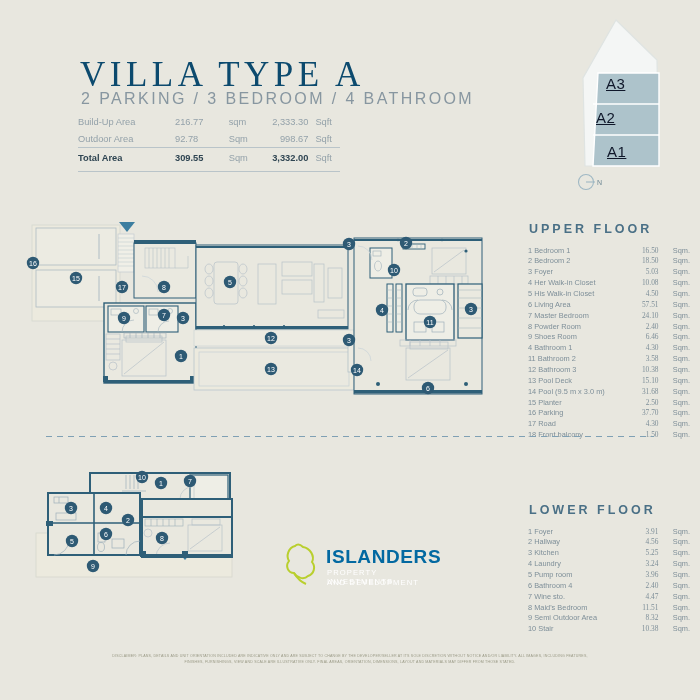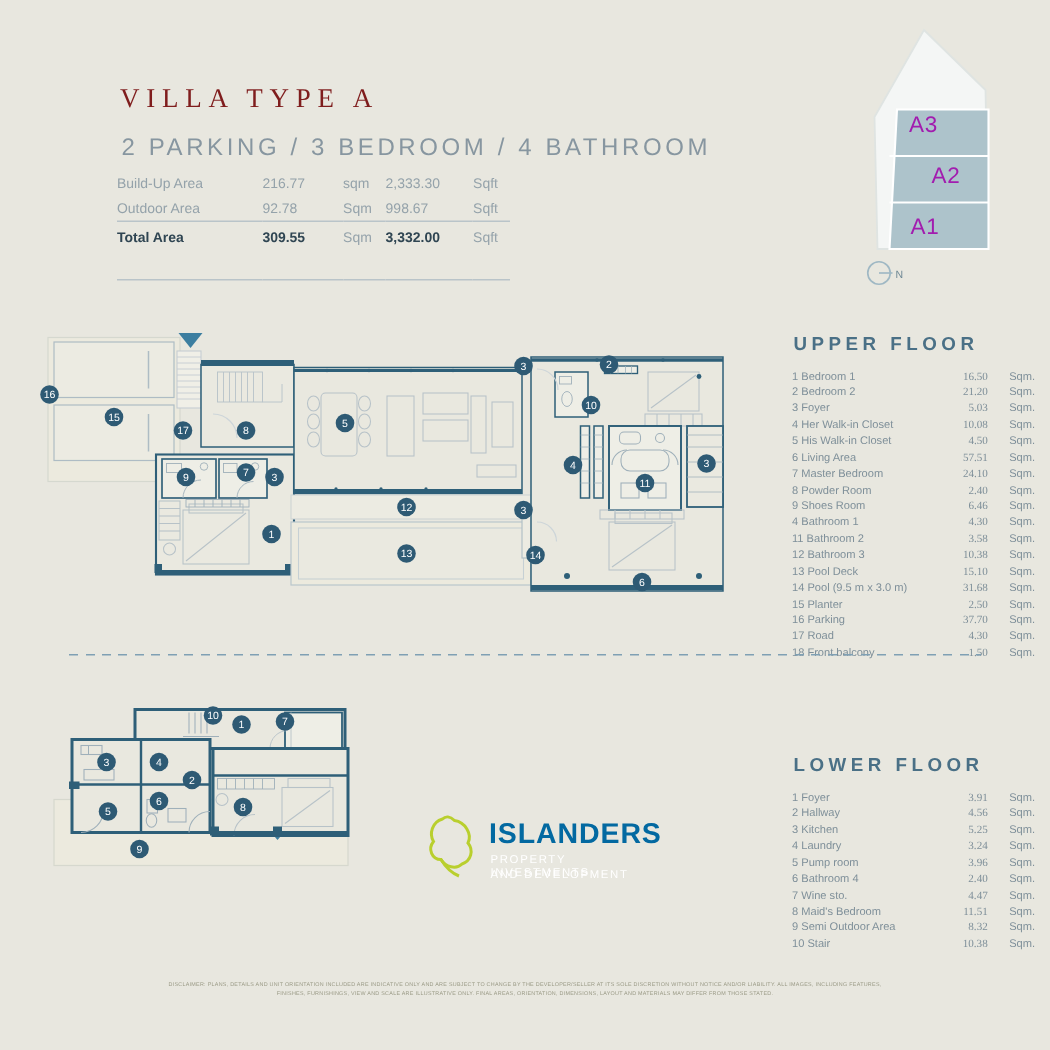--- a/index.html
+++ b/index.html
@@ -10,22 +10,22 @@
     overflow:hidden;
     position:relative;
     color:#5c6b75;
   }
   .page{position:absolute;inset:0;}
 
   
   .title{
     position:absolute;left:80px;top:55px;
     font-family:"Liberation Serif", serif;
-    font-size:18px;letter-spacing:4.5px;
-    color:#7f1d1d;font-weight:400;
+    font-size:35px;letter-spacing:4.5px;
+    color:#0c4a6e;font-weight:400;
     white-space:nowrap;
   }
   .subtitle{
     position:absolute;left:81px;top:90px;
     font-size:16px;letter-spacing:2.4px;
     color:#8796a0;white-space:nowrap;
   }
 
   
   .area-table{
@@ -35,40 +35,41 @@
     font-size:9.3px;
   }
   .area-table td{
     padding:3.6px 0;
     color:#94a2aa;
     white-space:nowrap;
   }
   .area-table td.lbl{width:104px;text-align:left;}
   .area-table td.v1{width:50px;text-align:left;padding-right:7px;}
   .area-table td.u1{width:30px;text-align:left;}
-  .area-table td.v2{width:54px;text-align:left;padding-right:7px;}
+  .area-table td.v2{width:54px;text-align:right;padding-right:7px;}
   .area-table td.u2{width:26px;text-align:left;}
   .area-table tr.total td{
     color:#2f4552;font-weight:bold;
     border-top:1px solid #b9c4c9;
     border-bottom:1px solid #b9c4c9;
-    padding-top:5px;padding-bottom:23px;
+    padding-top:5px;padding-bottom:8px;
   }
   .area-table tr.total td.u1,.area-table tr.total td.u2{font-weight:normal;color:#94a2aa;}
 
   
   .keyplan{position:absolute;left:560px;top:18px;width:110px;height:160px;}
   .keyplan svg{display:block;}
   .kp-label{
     position:absolute;
-    font-size:15px;color:#a21caf;letter-spacing:0.5px;
+    font-size:15px;color:#0f172a;letter-spacing:0.5px;
     font-family:"Liberation Sans",sans-serif;
+    text-decoration:underline;
   }
   #kpA3{left:46px;top:57px;}
-  #kpA2{left:61px;top:91px;}
+  #kpA2{left:36px;top:91px;}
   #kpA1{left:47px;top:125px;}
   .compass{position:absolute;left:576px;top:172px;width:34px;height:20px;}
 
   
   .legend{position:absolute;width:170px;}
   .legend-title{
     font-size:12.5px;font-weight:bold;letter-spacing:3px;
     color:#4a7086;margin-bottom:9px;padding-left:9px;
   }
   .legend table{border-collapse:collapse;width:100%;font-size:7.4px;}
@@ -172,21 +173,21 @@
     <div class="legend-title">UPPER FLOOR</div>
     <table>
         <tbody id="legend-upper-rows">
           <tr>
             <td class="num-name">1 Bedroom 1</td>
             <td class="val">16.50</td>
             <td class="unit">Sqm.</td>
           </tr>
           <tr>
             <td class="num-name">2 Bedroom 2</td>
-            <td class="val">21.20</td>
+            <td class="val">18.50</td>
             <td class="unit">Sqm.</td>
           </tr>
           <tr>
             <td class="num-name">3 Foyer</td>
             <td class="val">5.03</td>
             <td class="unit">Sqm.</td>
           </tr>
           <tr>
             <td class="num-name">4 Her Walk-in Closet</td>
             <td class="val">10.08</td>

